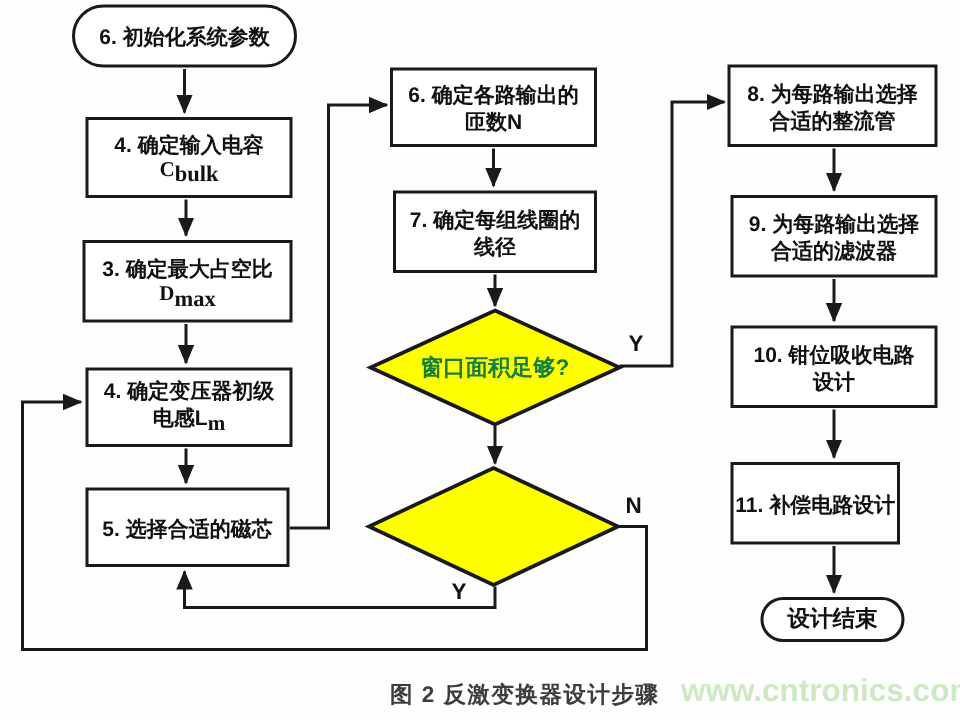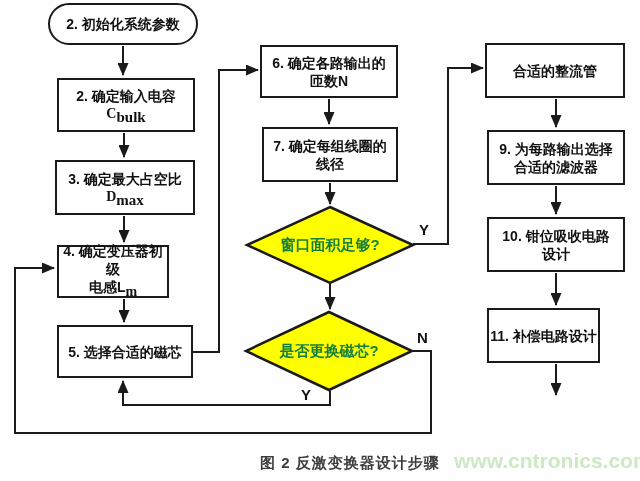--- a/index.html
+++ b/index.html
@@ -71,34 +71,34 @@
     <line x1="556" y1="99" x2="556" y2="127" marker-end="url(#arr)"></line>
     <line x1="556" y1="186" x2="556" y2="214" marker-end="url(#arr)"></line>
     <line x1="556" y1="273" x2="556" y2="305" marker-end="url(#arr)"></line>
     <line x1="556" y1="364" x2="556" y2="395" marker-end="url(#arr)"></line>
 
     <polygon class="diamond" points="330,207 413,245 330,283 247,245"></polygon>
     <polygon class="diamond" points="329,312 412,351 329,390 246,351"></polygon>
   </svg>
 
   <div class="node terminal" style="left:48px;top:3px;width:150px;height:42px;border-radius:21px;">
-    <span>2. 初始化系统参数</span>
+    <span>6. 初始化系统参数</span>
   </div>
 
   <div class="node proc" style="left:57px;top:78px;width:138px;height:54px;">
-    <span>2. 确定输入电容</span>
+    <span>4. 确定输入电容</span>
     <span class="formula"><span>C</span><sub>bulk</sub></span>
   </div>
 
   <div class="node proc" style="left:55px;top:160px;width:140px;height:55px;">
     <span>3. 确定最大占空比</span>
     <span class="formula"><span>D</span><sub>max</sub></span>
   </div>
 
-  <div class="node proc" style="left:57px;top:245px;width:112px;height:53px;">
+  <div class="node proc" style="left:57px;top:245px;width:138px;height:53px;">
     <span>4. 确定变压器初级</span>
     <span><span style="font-weight:bold;">电感L</span><sub class="formula">m</sub></span>
   </div>
 
   <div class="node proc" style="left:57px;top:325px;width:136px;height:53px;">
     <span>5. 选择合适的磁芯</span>
   </div>
 
   <div class="node proc" style="left:260px;top:45px;width:138px;height:53px;">
     <span>6. 确定各路输出的</span>
@@ -106,42 +106,43 @@
   </div>
 
   <div class="node proc" style="left:262px;top:127px;width:136px;height:55px;">
     <span>7. 确定每组线圈的</span>
     <span>线径</span>
   </div>
 
   <div class="decision-text" style="left:247px;top:207px;width:166px;height:76px;">
     <span>窗口面积足够?</span>
   </div>
-  <div class="decision-text" style="left:246px;top:312px;width:166px;height:78px;">
-    <span>是否更换磁芯?</span>
-  </div>
 
   <div class="node proc" style="left:485px;top:43px;width:140px;height:55px;">
+    <span>8. 为每路输出选择</span>
     <span>合适的整流管</span>
   </div>
 
   <div class="node proc" style="left:487px;top:130px;width:138px;height:55px;">
     <span>9. 为每路输出选择</span>
     <span>合适的滤波器</span>
   </div>
 
   <div class="node proc" style="left:487px;top:217px;width:138px;height:55px;">
     <span>10. 钳位吸收电路</span>
     <span>设计</span>
   </div>
 
   <div class="node proc" style="left:487px;top:308px;width:113px;height:55px;">
     <span>11. 补偿电路设计</span>
   </div>
 
+  <div class="node terminal" style="left:507px;top:398px;width:96px;height:30px;border-radius:15px;font-size:15px;">
+    <span>设计结束</span>
+  </div>
 
   <div class="branch" style="left:419px;top:221px;">Y</div>
   <div class="branch" style="left:417px;top:329px;">N</div>
   <div class="branch" style="left:301px;top:386px;">Y</div>
 
   <div id="caption">图 2 反激变换器设计步骤</div>
   <div id="watermark">www.cntronics.com</div>
 </div>
 
 </body></html>

